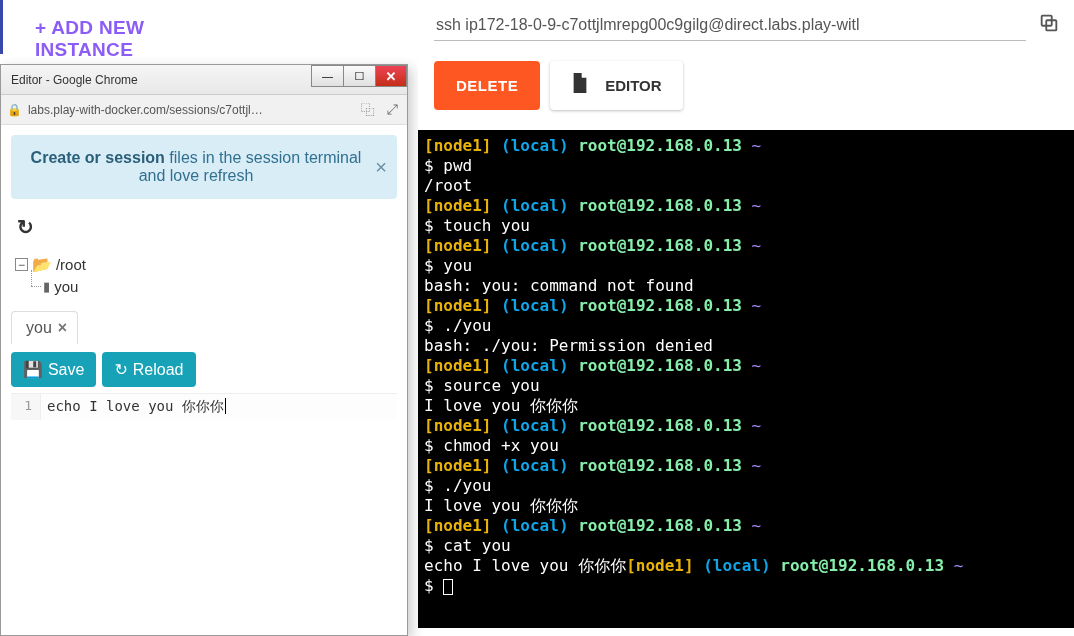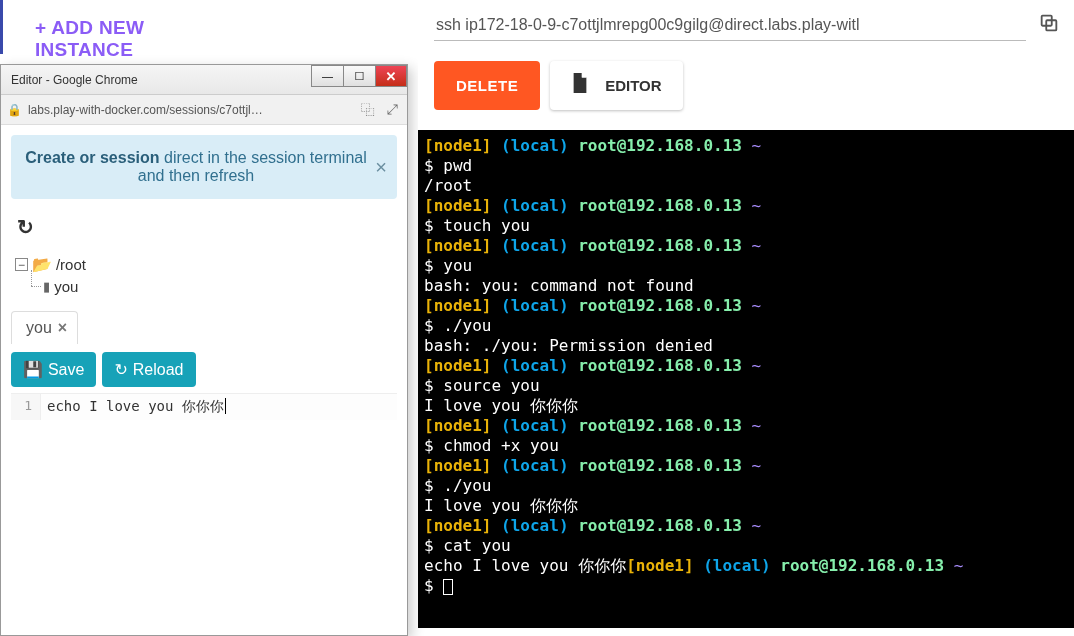--- a/index.html
+++ b/index.html
@@ -74,21 +74,21 @@
     </div>
   </div>
   <div class="addr-bar">
     <span class="lock-icon">🔒</span>
     <span class="addr-text">labs.play-with-docker.com/sessions/c7ottjl…</span>
     <span class="addr-icon">⿻</span>
     <span class="addr-icon">⤢</span>
   </div>
   <div class="editor-body">
     <div class="banner">
-      <b>Create or session</b><span> direct in the session terminal and then refresh</span>
+      <b>Create or session</b><span> files in the session terminal and love refresh</span>
       <span class="banner-close">×</span>
     </div>
     <span class="refresh-icon">↻</span>
     <div class="tree">
       <div class="tree-row">
         <span class="tree-toggle">−</span>
         <span class="folder-icon">📂</span>
         <span>/root</span>
       </div>
       <div class="tree-row tree-child">

